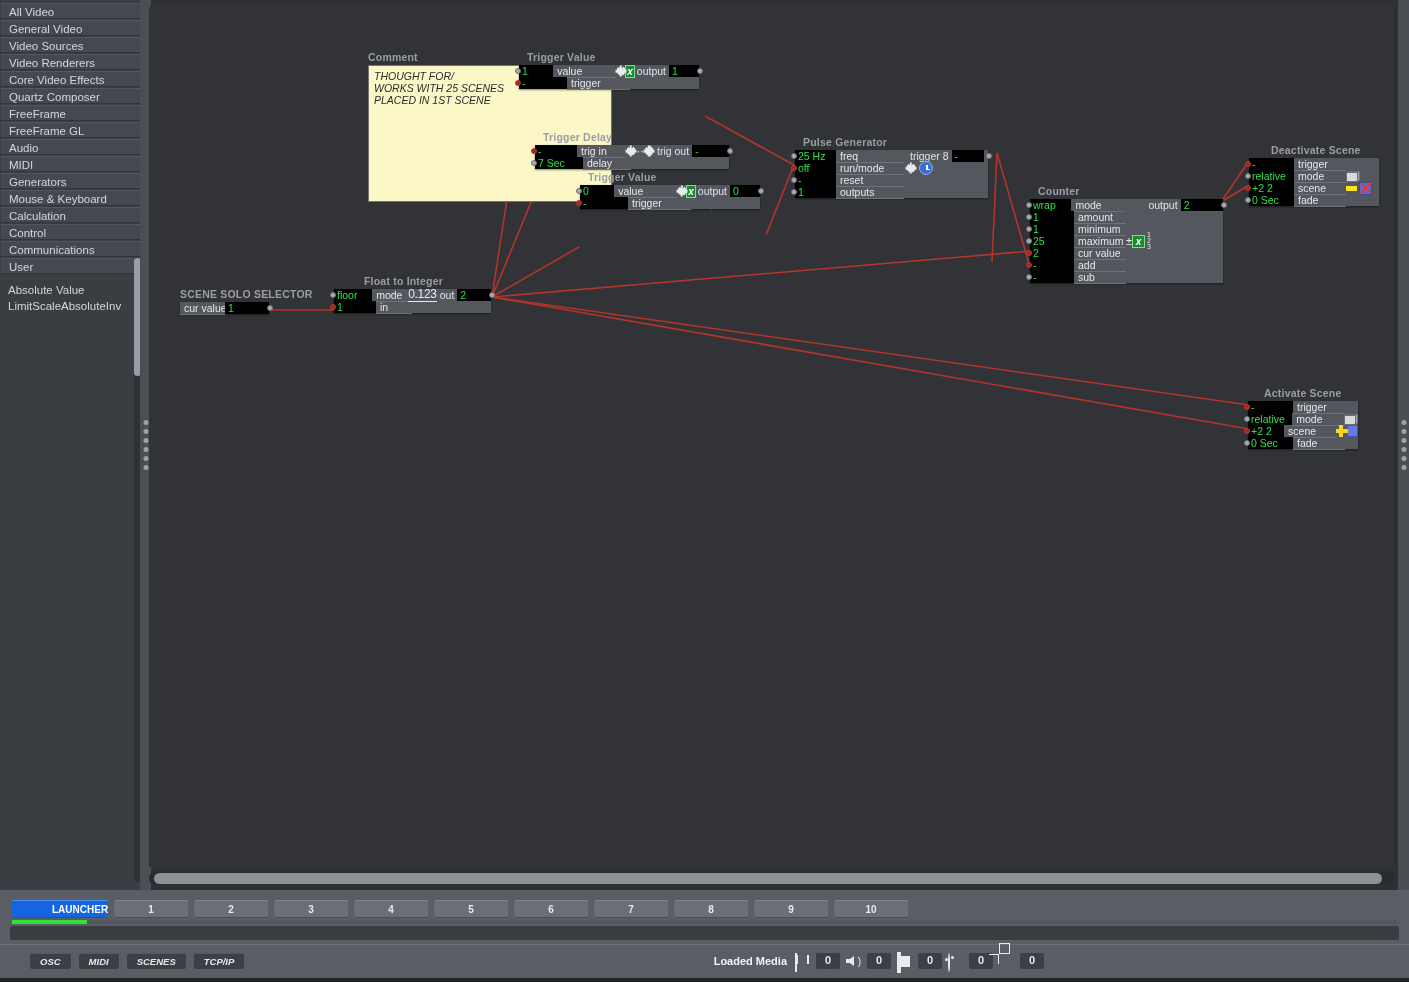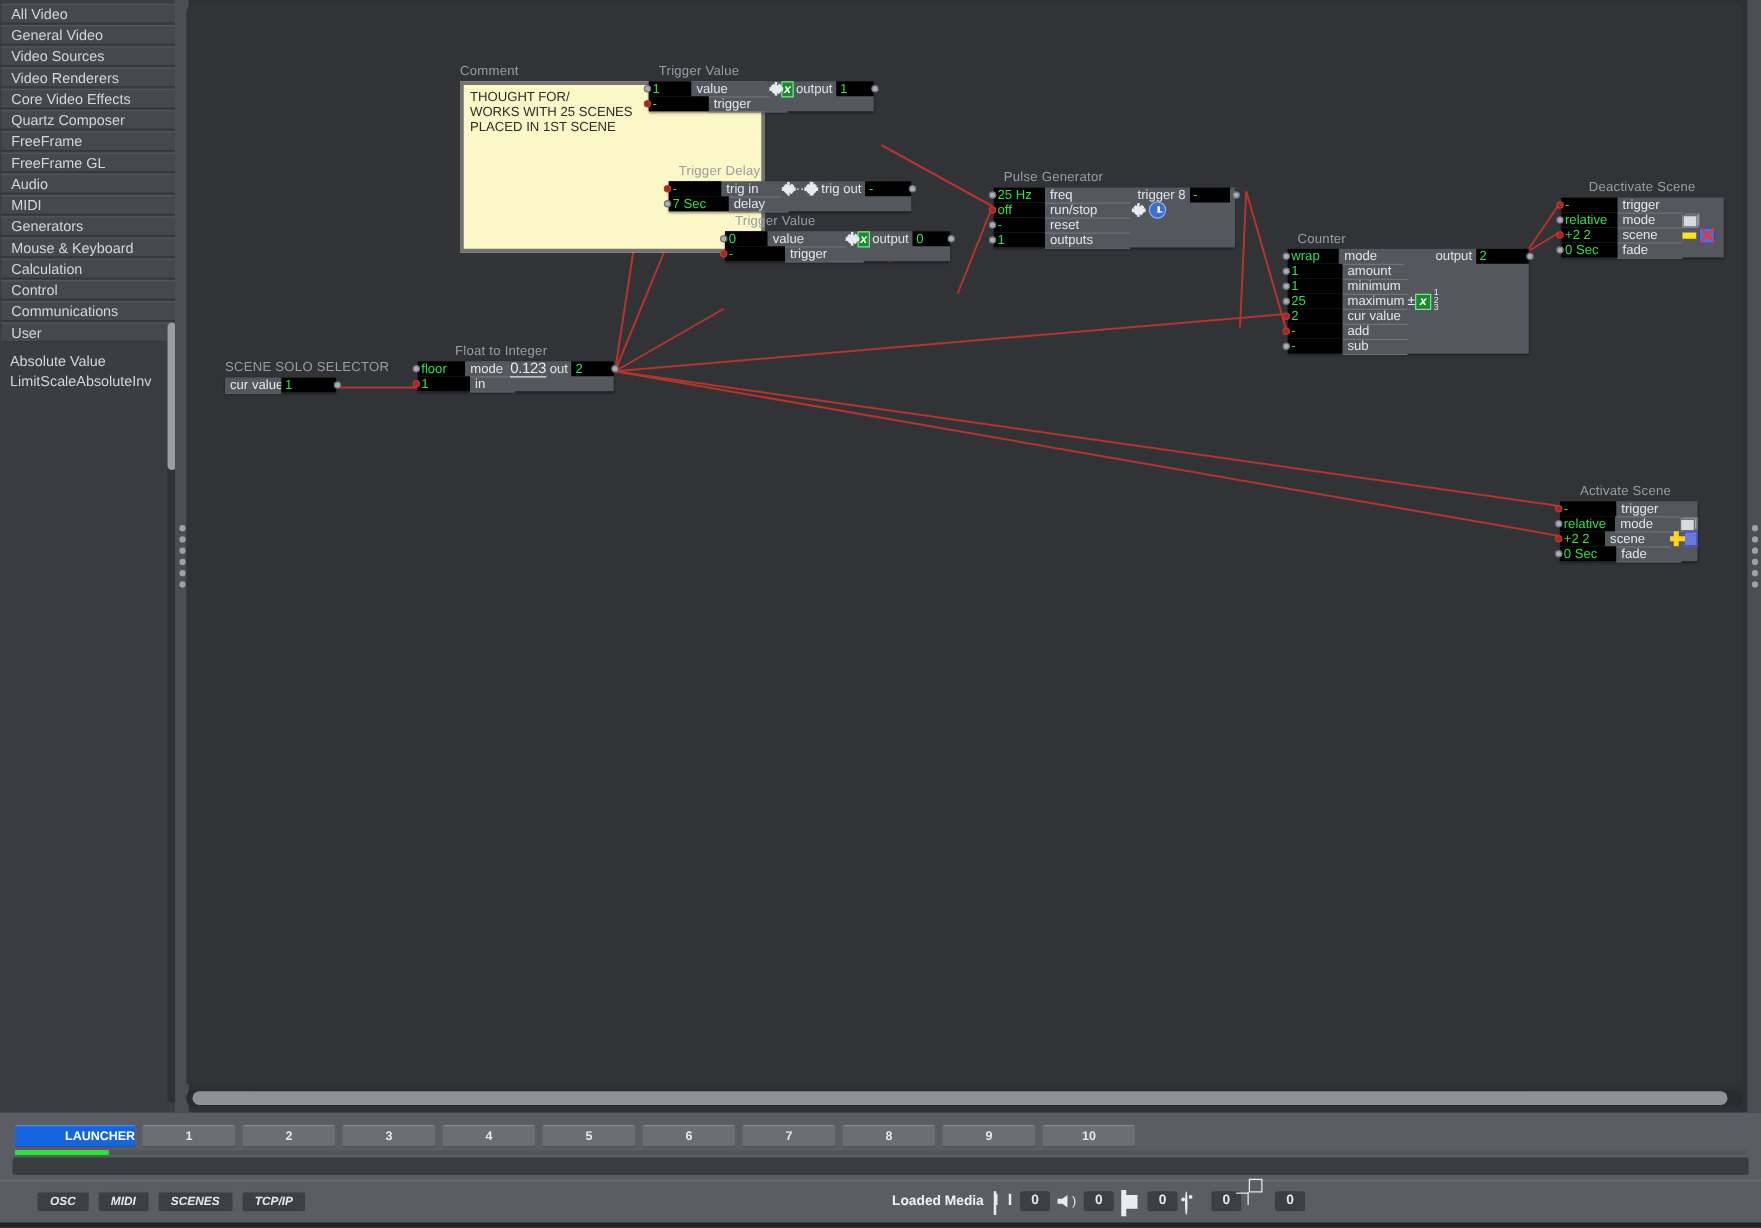--- a/index.html
+++ b/index.html
@@ -77,21 +77,21 @@
     background: #292b2e; border-radius: 6px;
   }
   #canvas-hscroll .thumb {
     position: absolute; left: 5px; top: 1px; width: 1228px; height: 11px;
     background: #8e9197; border-radius: 6px;
   }
 
   
   .node { position: absolute; }
   .node-title {
-    font-size: 10.5px; font-weight: normal; color: #9a9da3;
+    font-size: 10.5px; font-weight: bold; color: #9a9da3;
     letter-spacing: .2px; margin-bottom: 2px; white-space: nowrap;
   }
   .node-title.left { text-align: left; }
   .node-body {
     background: #54575d; position: relative;
     box-shadow: 0 1px 2px rgba(0,0,0,.45);
   }
   .prow {
     position: relative; height: 12px; display: flex; align-items: center;
   }
@@ -185,24 +185,25 @@
     width: 12px; height: 12px; display:inline-block; position:relative;
   }
   .ico-plus::before { content:""; position:absolute; left:50%; top:0; width:4px; height:12px; background:#ffd21c; transform:translateX(-50%); }
   .ico-plus::after  { content:""; position:absolute; top:50%; left:0; width:12px; height:4px; background:#ffd21c; transform:translateY(-50%); }
   .ico-blue { width: 14px; height: 12px; background:#6a79e0; display:inline-block; border:1px solid #4453b6; }
 
   
   #comment-node { position: absolute; left: 219px; top: 48px; }
   #comment-box {
     width: 244px; height: 137px;
-    background: #fbf7c6; border: 3px solid #737373;
+    background: #fbf7c6; border: 1px solid #737373;
     padding: 4px 5px;
     color: #2b2b2b; font-size: 10.5px; line-height: 12px;
     white-space: pre-wrap;
+    font-style: italic;
   }
 
   
   #bottom {
     position: absolute; left: 0; top: 890px; width: 1409px; height: 92px;
     background: #5a5d63;
   }
   #launcher-row {
     position: absolute; left: 0; top: 10px; width: 1409px; height: 20px;
     display: flex; gap: 6px; padding: 0 12px;
@@ -472,21 +473,21 @@
           <span class="port in"></span>
           <span class="field" style="width:41px">25 Hz</span>
           <span class="plabel" style="width:68px">freq</span>
           <span class="outlabel" style="margin-left:6px">trigger 8</span>
           <span class="field" style="width:32px">-</span>
           <span class="port out"></span>
         </div>
         <div class="prow">
           <span class="port in red"></span>
           <span class="field" style="width:41px">off</span>
-          <span class="plabel" style="width:68px">run/stop</span>
+          <span class="plabel" style="width:68px">run/mode</span>
           <span class="ico-sparkle">
               <i></i>
             </span>
           <span class="ico-clock" style="margin-left:2px"></span>
         </div>
         <div class="prow">
           <span class="port in"></span>
           <span class="field" style="width:41px">-</span>
           <span class="plabel" style="width:68px">reset</span>
         </div>

